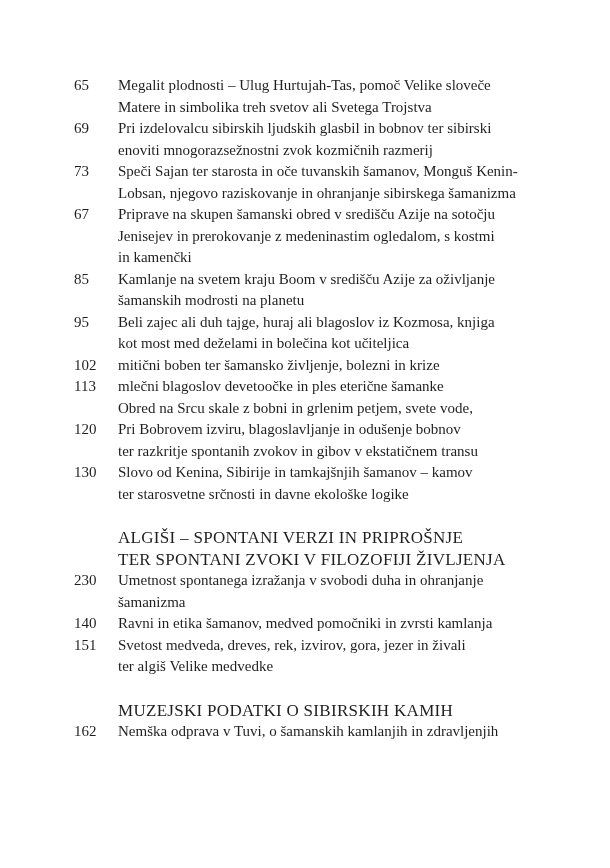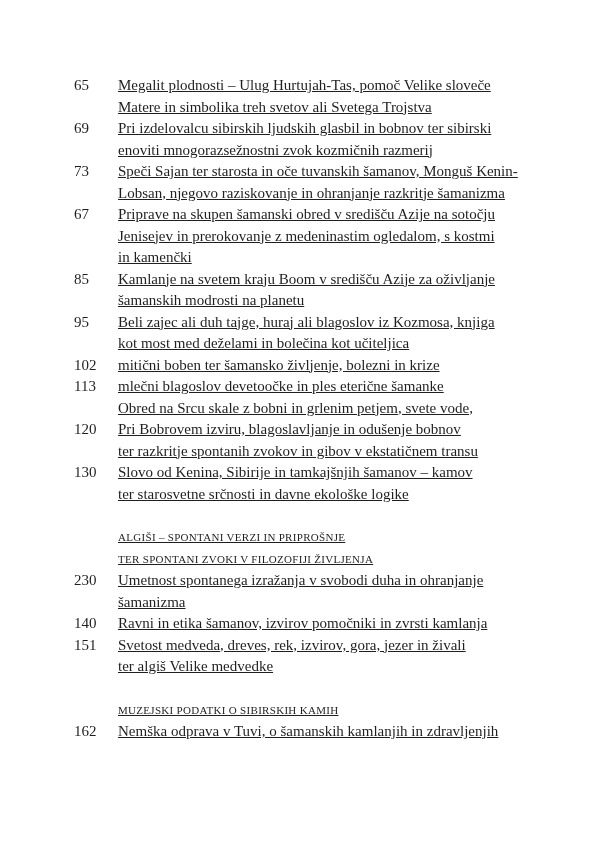--- a/index.html
+++ b/index.html
@@ -30,30 +30,29 @@
   }
   .row .num {
     flex: 0 0 44px;
     width: 44px;
     white-space: nowrap;
     text-align: left;
   }
   .row .txt {
     flex: 1 1 auto;
     min-width: 0;
-    text-decoration: underline;
   }
   .line {
     white-space: nowrap;
   }
   .row.section-header {
     margin-top: 22px;
   }
   .row.section-header .line {
-    font-size: 11px;
+    font-size: 17px;
     letter-spacing: 0.3px;
   }
 </style>
 </head>
 <body>
 
 <div class="page">
   <div>
 
     <div class="row entry">
@@ -69,21 +68,21 @@
       <div class="txt">
         <div class="line">Pri izdelovalcu sibirskih ljudskih glasbil in bobnov ter sibirski</div>
         <div class="line">enoviti mnogorazsežnostni zvok kozmičnih razmerij</div>
       </div>
     </div>
 
     <div class="row entry">
       <div class="num">73</div>
       <div class="txt">
         <div class="line">Speči Sajan ter starosta in oče tuvanskih šamanov, Monguš Kenin-</div>
-        <div class="line">Lobsan, njegovo raziskovanje in ohranjanje razkritje šamanizma</div>
+        <div class="line">Lobsan, njegovo raziskovanje in ohranjanje sibirskega šamanizma</div>
       </div>
     </div>
 
     <div class="row entry">
       <div class="num">67</div>
       <div class="txt">
         <div class="line">Priprave na skupen šamanski obred v središču Azije na sotočju</div>
         <div class="line">Jenisejev in prerokovanje z medeninastim ogledalom, s kostmi</div>
         <div class="line">in kamenčki</div>
       </div>
@@ -148,21 +147,21 @@
       <div class="num">230</div>
       <div class="txt">
         <div class="line">Umetnost spontanega izražanja v svobodi duha in ohranjanje</div>
         <div class="line">šamanizma</div>
       </div>
     </div>
 
     <div class="row entry">
       <div class="num">140</div>
       <div class="txt">
-        <div class="line">Ravni in etika šamanov, izvirov pomočniki in zvrsti kamlanja</div>
+        <div class="line">Ravni in etika šamanov, medved pomočniki in zvrsti kamlanja</div>
       </div>
     </div>
 
     <div class="row entry">
       <div class="num">151</div>
       <div class="txt">
         <div class="line">Svetost medveda, dreves, rek, izvirov, gora, jezer in živali</div>
         <div class="line">ter algiš Velike medvedke</div>
       </div>
     </div>

